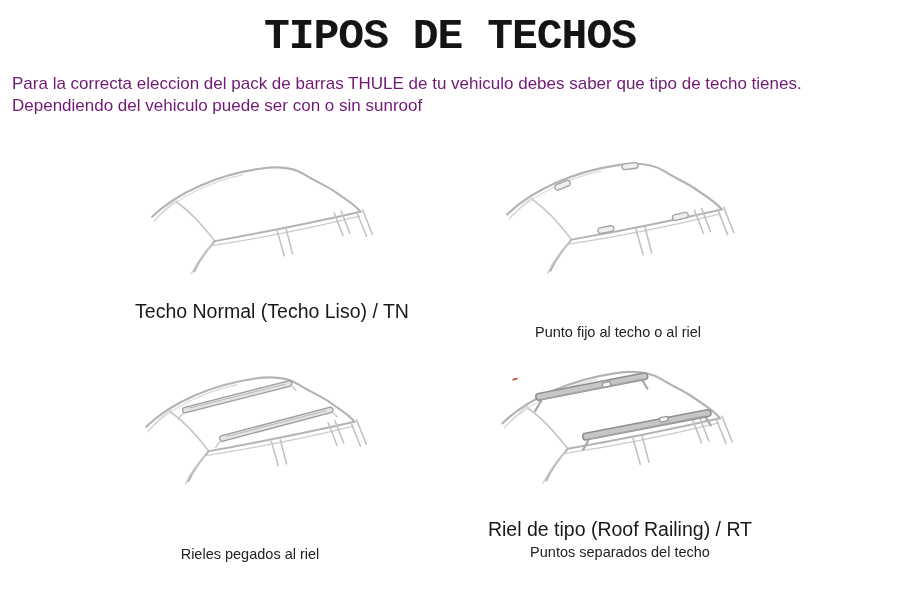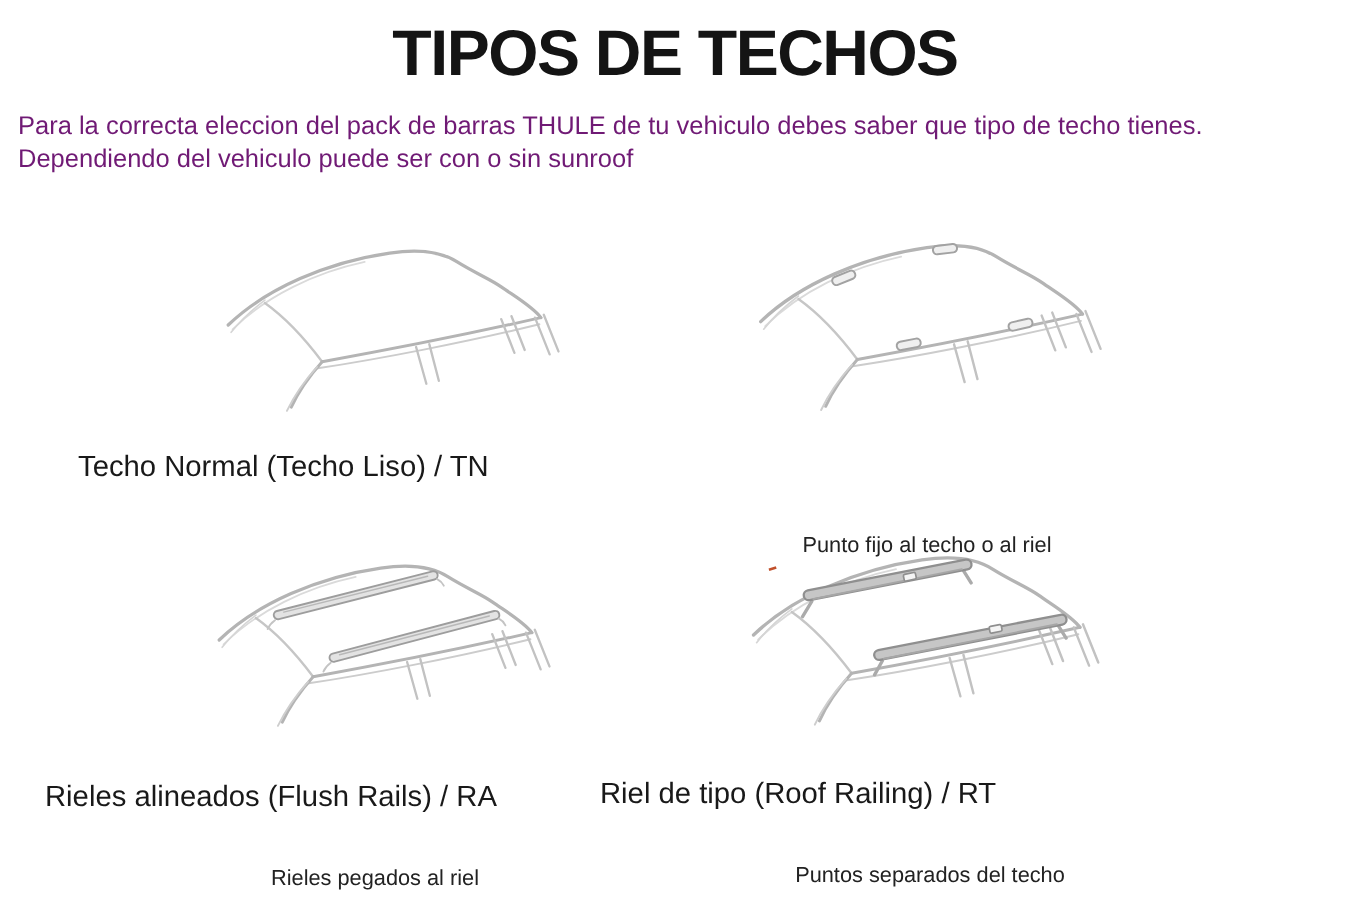--- a/index.html
+++ b/index.html
@@ -2,33 +2,33 @@
 <html><head>
 <meta charset="utf-8">
 <style>
   html,body{margin:0;padding:0;background:#ffffff;}
   #page{
     position:relative;width:900px;height:600px;background:#ffffff;overflow:hidden;
     font-family:"Liberation Sans",sans-serif;color:#161616;
   }
   .title{
     position:absolute;top:12px;left:0;width:900px;text-align:center;
-    font-size:43px;font-weight:bold;letter-spacing:-1px;color:#141414;
+    font-size:43px;font-weight:bold;letter-spacing:-1px;color:#141414;font-family:Liberation Mono, monospace;
   }
   .intro{
     position:absolute;top:73px;left:0;width:900px;
     font-size:17px;line-height:22px;color:#701a75;padding-left:12px;
   }
   .roof-label{
-    position:absolute;width:440px;
+    position:absolute;width:440px;text-align:center;
     font-size:19.5px;color:#191919;
   }
   .roof-sub{
     position:absolute;width:440px;text-align:center;
-    font-size:14.5px;color:#222222;margin-top:32px;
+    font-size:14.5px;color:#222222;
   }
   svg.roof{position:absolute;filter:blur(0.3px);}
 </style>
 </head>
 <body>
 
 <div id="page">
 
   <div class="title">TIPOS DE TECHOS</div>
 
@@ -84,21 +84,20 @@
       <line x1="42" y1="45" x2="148" y2="18" stroke="#9d9d9d" stroke-width="7"></line>
       <line x1="42" y1="45" x2="148" y2="18" stroke="#e3e3e3" stroke-width="4.4"></line>
       <line x1="46" y1="43" x2="144" y2="18.6" stroke="#b8b8b8" stroke-width="1"></line>
       <path d="M 40,48.5 q -3.5,2.5 -5,6 M 150.5,20.5 q 3,1.5 4.5,4.5" fill="none" stroke="#c4c4c4" stroke-width="1.3"></path>
       <line x1="80" y1="74" x2="190" y2="45" stroke="#9d9d9d" stroke-width="7"></line>
       <line x1="80" y1="74" x2="190" y2="45" stroke="#e3e3e3" stroke-width="4.4"></line>
       <line x1="84" y1="72" x2="186" y2="45.6" stroke="#b8b8b8" stroke-width="1"></line>
       <path d="M 78,77.5 q -3.5,2.5 -5,6 M 192.5,47.5 q 3,1.5 4.5,4.5" fill="none" stroke="#c4c4c4" stroke-width="1.3"></path>
     </g>
   </svg>
-  <div class="roof-label" style="left:30px;top:520px">Rieles alineados (Flush Rails) / RA</div>
   <div class="roof-sub" style="left:30px;top:546px">Rieles pegados al riel</div>
 
   <svg class="roof" viewBox="0 0 250 140" style="left:500px;top:360px;width:256px;height:143px">
     <use href="#roofBase"></use>
     <g stroke-linecap="round">
 
       <path d="M 40,40 L 34,50 M 139,20 L 144,28 M 86,79 L 81,88 M 201,56 L 206,64" fill="none" stroke="#ababab" stroke-width="2.2"></path>
 
       <line x1="38" y1="36" x2="141" y2="16" stroke="#8f8f8f" stroke-width="8"></line>
       <line x1="38" y1="36" x2="141" y2="16" stroke="#c6c6c6" stroke-width="5"></line>

